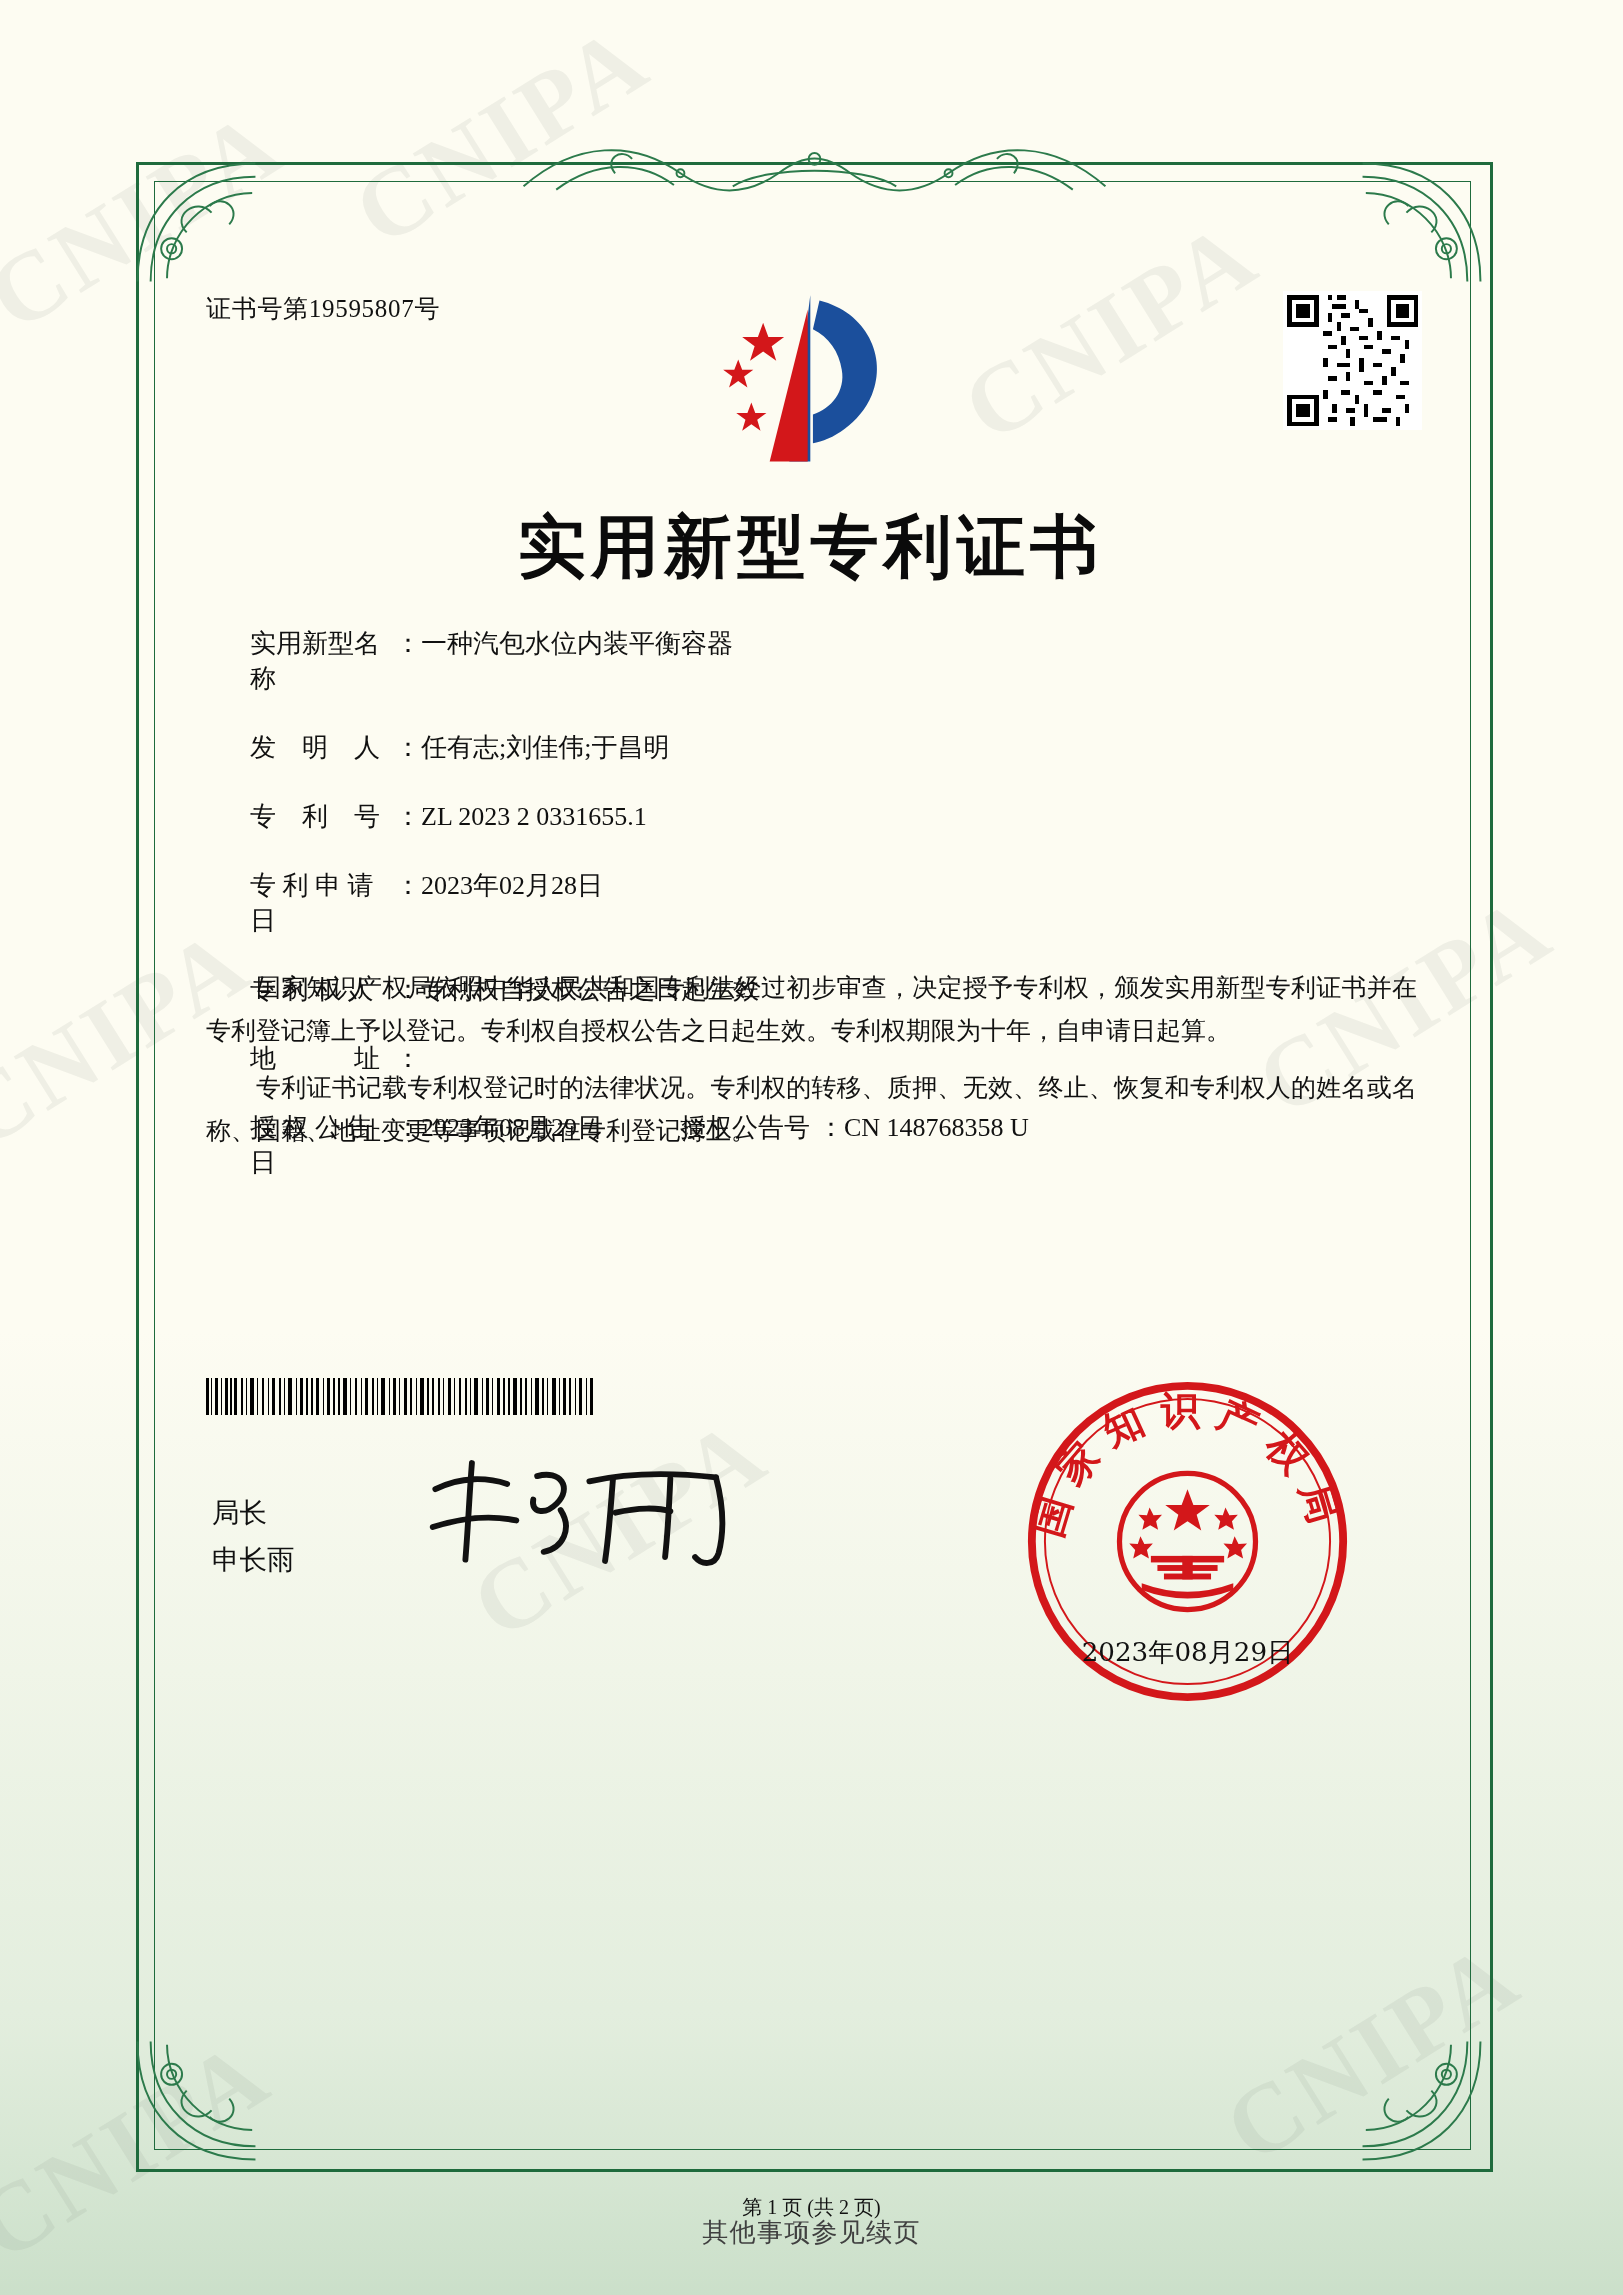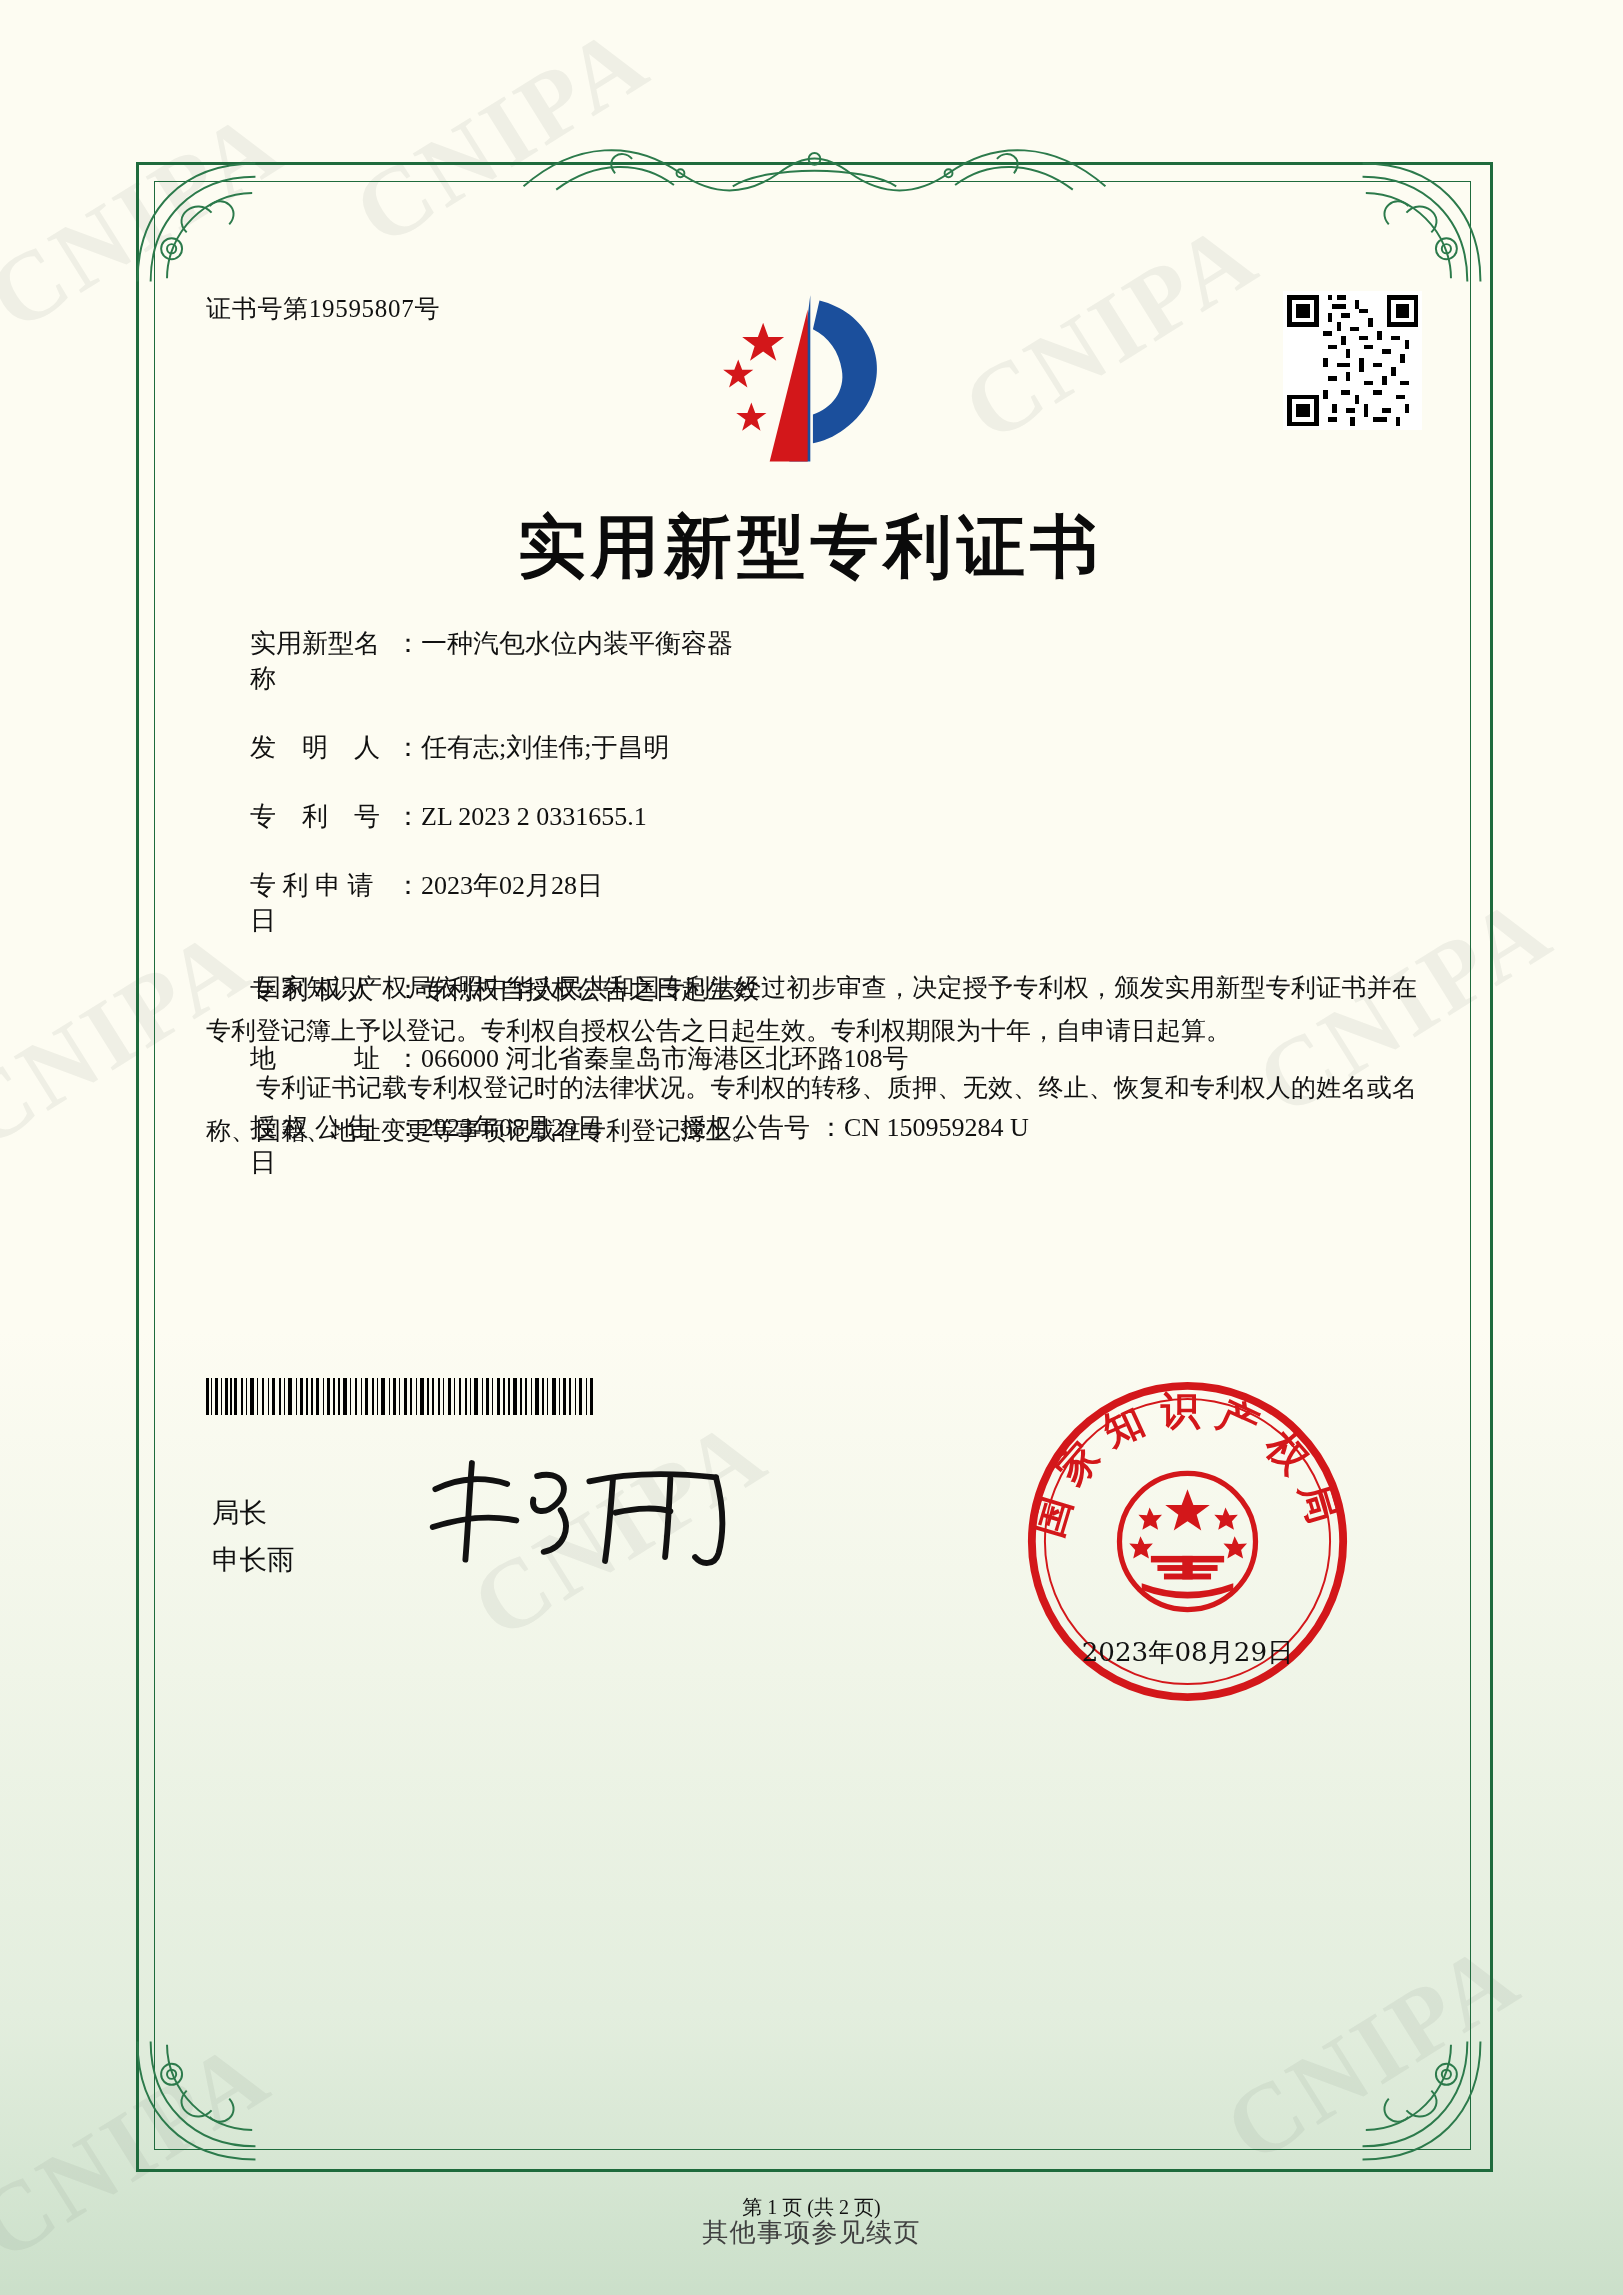--- a/index.html
+++ b/index.html
@@ -445,34 +445,33 @@
           <span>：</span>
         </span>
         <span class="field-value">专利权自授权公告之日起生效</span>
       </div>
 
       <div class="field-row">
         <span class="field-label">
           <span>地　　　址</span>
           <span>：</span>
         </span>
-        <span class="field-value">066000 河北省秦皇岛市海港区北环路108号</span>
       </div>
 
       <div class="field-row inline-two">
         <span class="field-label">
           <span>授 权 公 告 日</span>
           <span>：</span>
         </span>
         <span class="field-value">2023年08月29日</span>
         <span class="sub-label">
           <span>授权公告号</span>
           <span>：</span>
         </span>
-        <span class="field-value">CN 150959284 U</span>
+        <span class="field-value">CN 148768358 U</span>
       </div>
     </div>
 
     <div class="paragraphs">
       <p>国家知识产权局依照中华人民共和国专利法经过初步审查，决定授予专利权，颁发实用新型专利证书并在专利登记簿上予以登记。专利权自授权公告之日起生效。专利权期限为十年，自申请日起算。</p>
       <p>专利证书记载专利权登记时的法律状况。专利权的转移、质押、无效、终止、恢复和专利权人的姓名或名称、国籍、地址变更等事项记载在专利登记簿上。</p>
     </div>
 
     <div class="barcode">
       <svg viewBox="0 0 640 56" shape-rendering="crispEdges">

